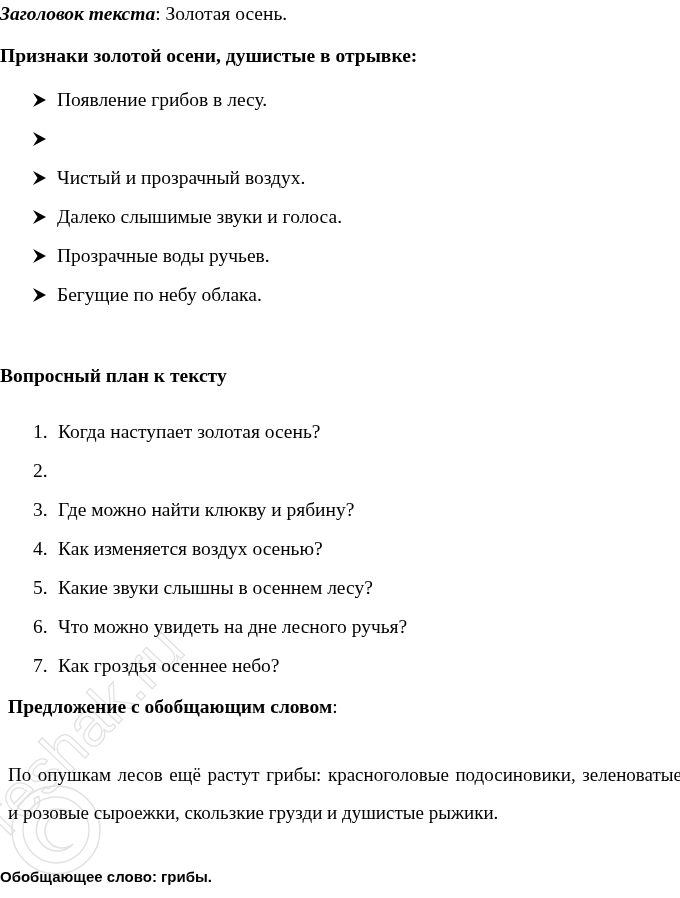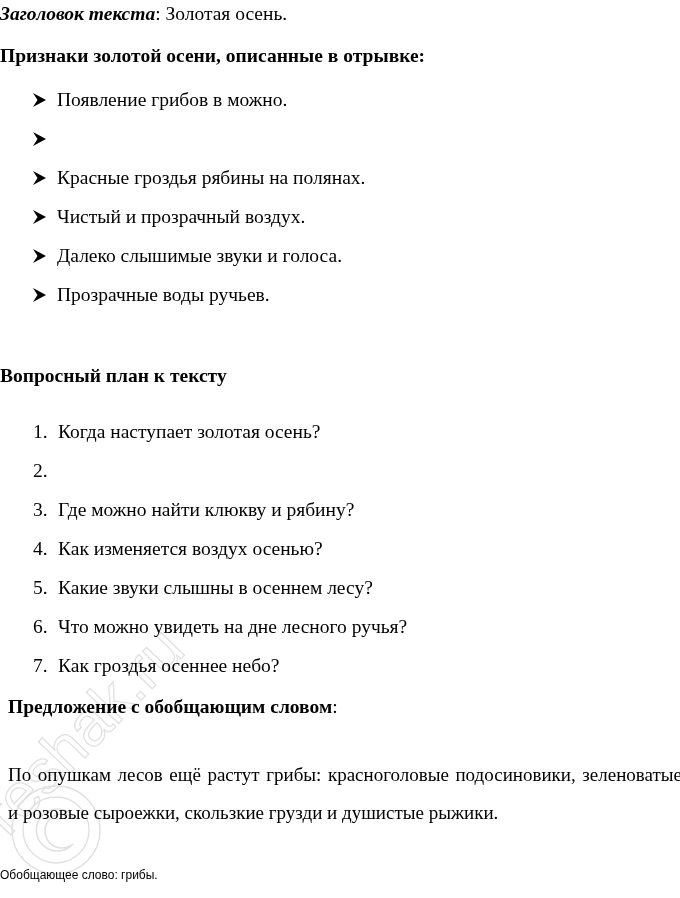--- a/index.html
+++ b/index.html
@@ -147,23 +147,23 @@
     line-height: 38px;
     text-align: justify;
     text-align-last: left;
     text-justify: inter-word;
     margin: 8px;
   }
 
   
   .conclusion {
     top: 869px;
-    font-size: 12px;
+    font-size: 15px;
     font-family: "Liberation Sans", "DejaVu Sans", sans-serif;
-    font-weight: normal;
+    font-weight: bold;
   }
 </style>
 </head>
 <body>
 
 <div class="page">
 
   <div class="watermark">
     <svg width="230" height="150" viewBox="0 0 230 150" xmlns="http://www.w3.org/2000/svg">
       <g>
@@ -174,45 +174,37 @@
       <text x="14" y="96" transform="rotate(-46 14 96)" font-family="&quot;Liberation Sans&quot;, &quot;DejaVu Sans&quot;, sans-serif" font-size="62" fill="none" stroke="#dcdcdc" stroke-width="1.3">reshak.ru</text>
     </svg>
   </div>
 
   <div class="content">
 
     <div class="line doc-title">
       <span class="tl-label">Заголовок текста</span><span class="tl-value">: </span><span class="tl-value">Золотая осень.</span>
     </div>
 
-    <div class="line section-heading h-features">Признаки золотой осени, описанные в отрывке:</div>
+    <div class="line section-heading h-features">Признаки золотой осени, душистые в отрывке:</div>
 
     <ul class="feature-list">
       <li>
         <span class="bullet-arrow">
           <svg width="17" height="18" viewBox="0 0 17 18" xmlns="http://www.w3.org/2000/svg">
             <path d="M 2 2 L 15 9 L 2 16 L 6.5 9 Z" fill="#000000"></path>
           </svg>
         </span>
-        <span>Появление грибов в можно.</span>
-      </li>
-      <li>
-        <span class="bullet-arrow">
-          <svg width="17" height="18" viewBox="0 0 17 18" xmlns="http://www.w3.org/2000/svg">
-            <path d="M 2 2 L 15 9 L 2 16 L 6.5 9 Z" fill="#000000"></path>
-          </svg>
-        </span>
-      </li>
-      <li>
-        <span class="bullet-arrow">
-          <svg width="17" height="18" viewBox="0 0 17 18" xmlns="http://www.w3.org/2000/svg">
-            <path d="M 2 2 L 15 9 L 2 16 L 6.5 9 Z" fill="#000000"></path>
-          </svg>
-        </span>
-        <span>Красные гроздья рябины на полянах.</span>
+        <span>Появление грибов в лесу.</span>
+      </li>
+      <li>
+        <span class="bullet-arrow">
+          <svg width="17" height="18" viewBox="0 0 17 18" xmlns="http://www.w3.org/2000/svg">
+            <path d="M 2 2 L 15 9 L 2 16 L 6.5 9 Z" fill="#000000"></path>
+          </svg>
+        </span>
       </li>
       <li>
         <span class="bullet-arrow">
           <svg width="17" height="18" viewBox="0 0 17 18" xmlns="http://www.w3.org/2000/svg">
             <path d="M 2 2 L 15 9 L 2 16 L 6.5 9 Z" fill="#000000"></path>
           </svg>
         </span>
         <span>Чистый и прозрачный воздух.</span>
       </li>
       <li>
@@ -223,20 +215,28 @@
         </span>
         <span>Далеко слышимые звуки и голоса.</span>
       </li>
       <li>
         <span class="bullet-arrow">
           <svg width="17" height="18" viewBox="0 0 17 18" xmlns="http://www.w3.org/2000/svg">
             <path d="M 2 2 L 15 9 L 2 16 L 6.5 9 Z" fill="#000000"></path>
           </svg>
         </span>
         <span>Прозрачные воды ручьев.</span>
+      </li>
+      <li>
+        <span class="bullet-arrow">
+          <svg width="17" height="18" viewBox="0 0 17 18" xmlns="http://www.w3.org/2000/svg">
+            <path d="M 2 2 L 15 9 L 2 16 L 6.5 9 Z" fill="#000000"></path>
+          </svg>
+        </span>
+        <span>Бегущие по небу облака.</span>
       </li>
     </ul>
 
     <div class="line section-heading h-plan">Вопросный план к тексту</div>
 
     <ol class="question-list">
       <li>
         <span class="q-num">1.</span>
         <span>Когда наступает золотая осень?</span>
       </li>

